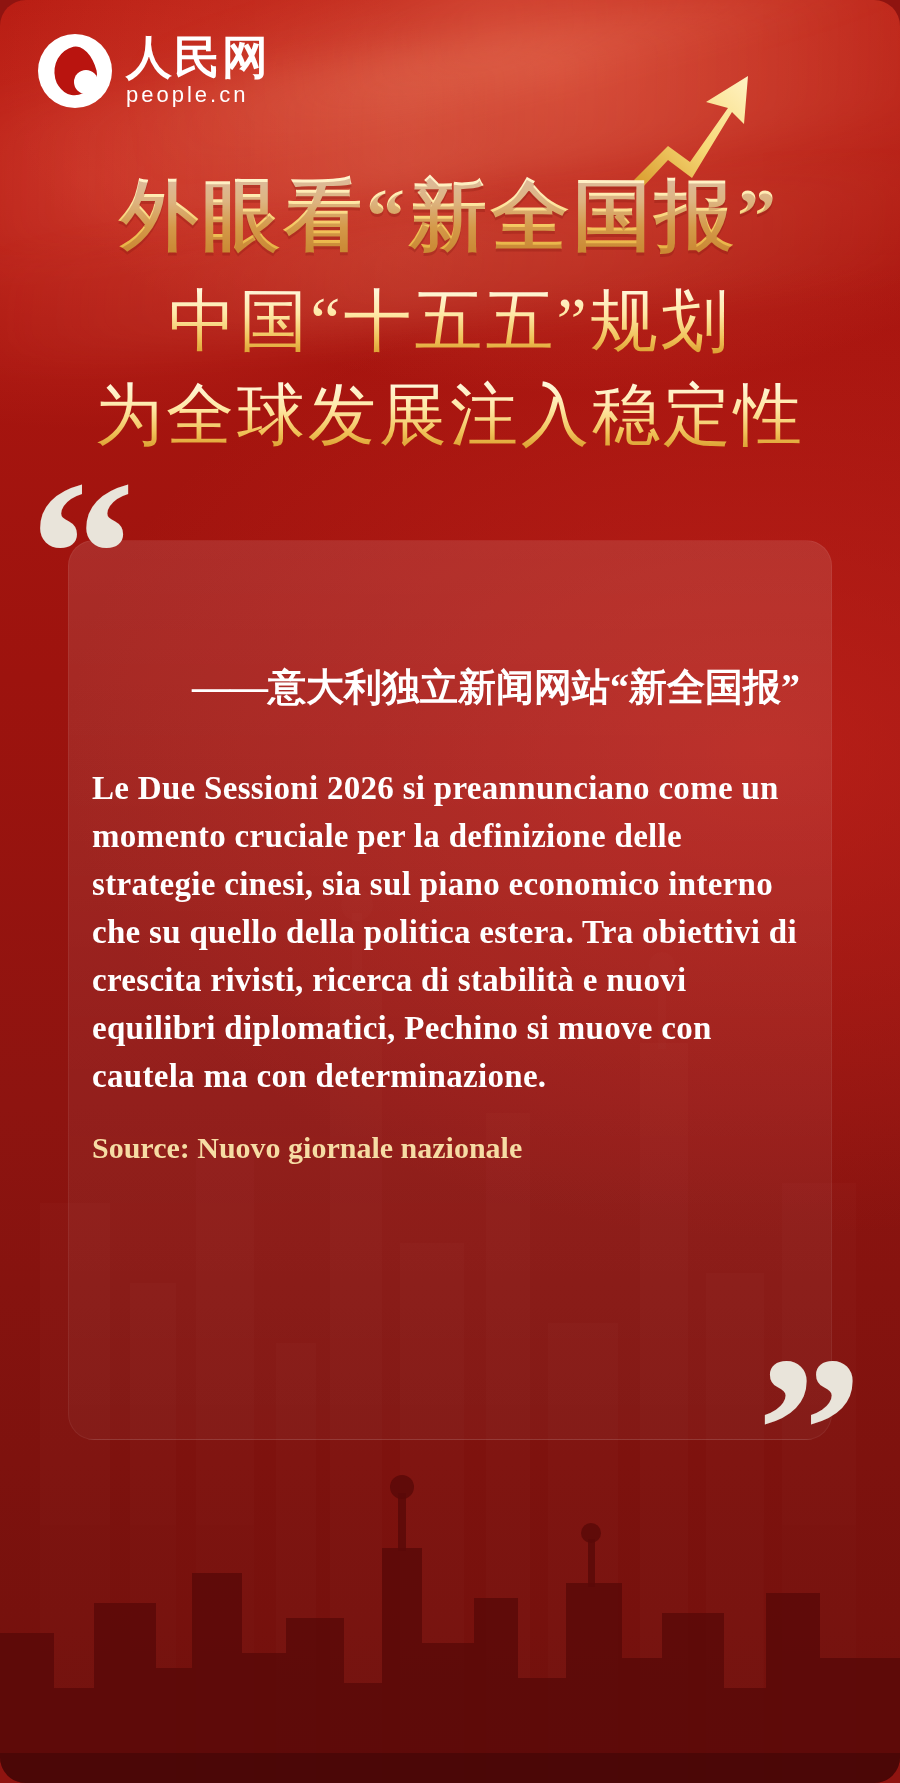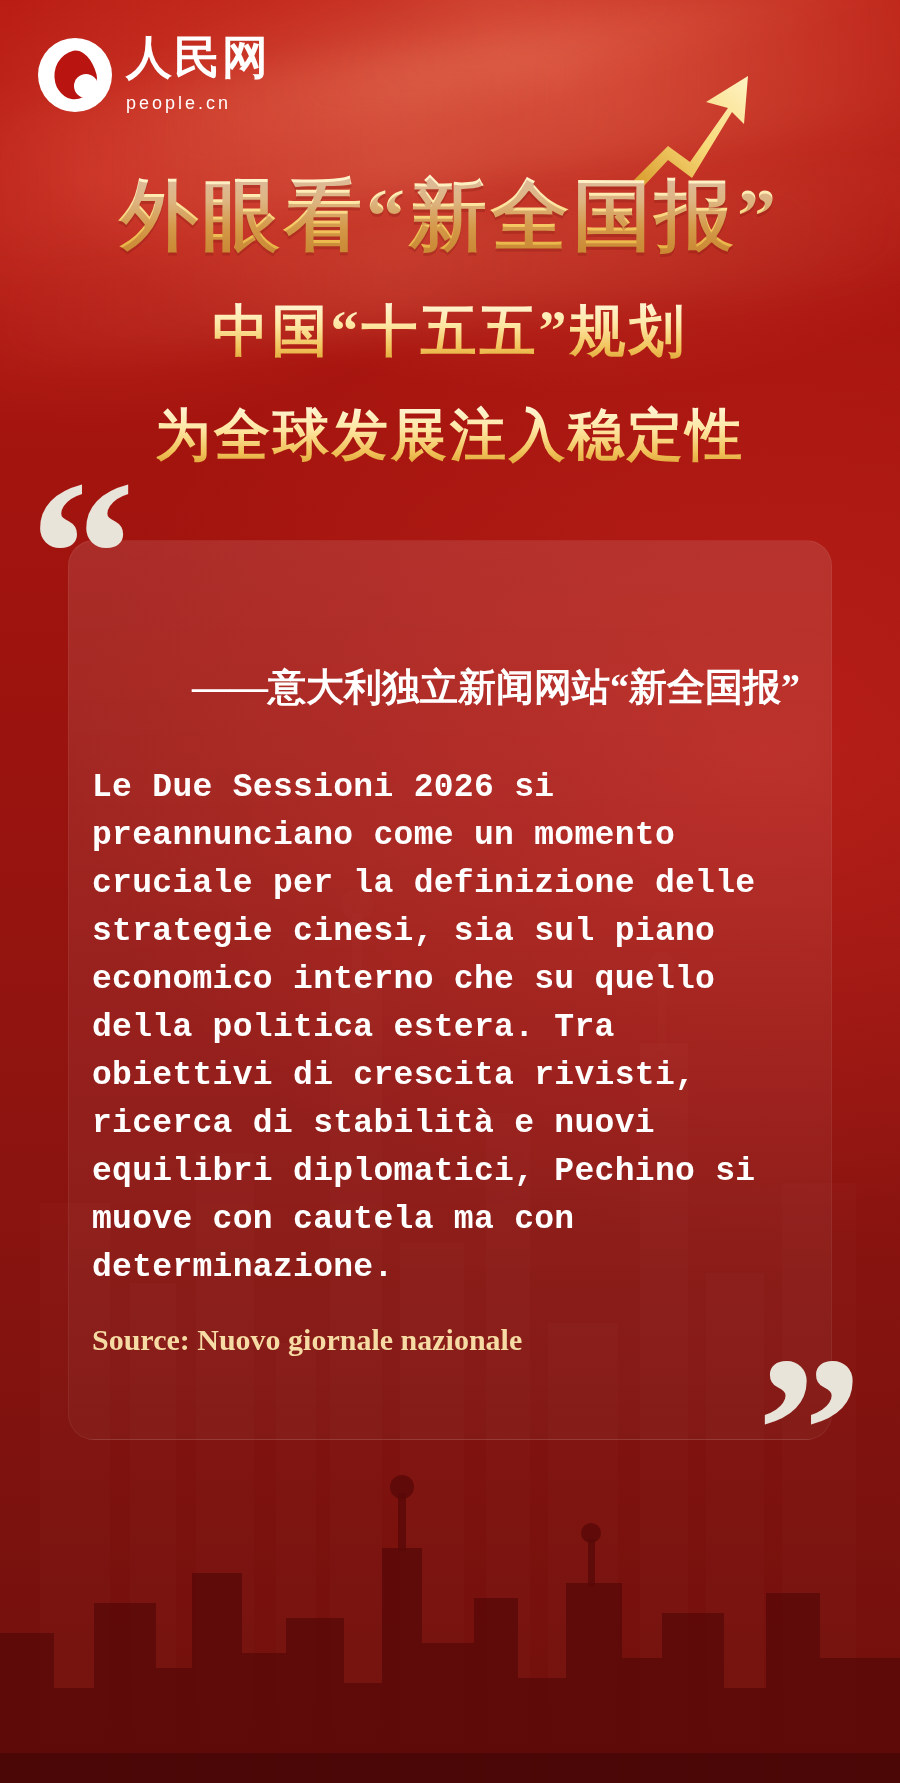--- a/index.html
+++ b/index.html
@@ -14,20 +14,21 @@
   .poster {
     position: relative;
     width: 900px;
     height: 1783px;
     overflow: hidden;
     background:
       radial-gradient(ellipse 900px 520px at 62% 4%, rgba(255,120,90,0.40) 0%, rgba(190,30,25,0.0) 62%),
       radial-gradient(ellipse 700px 420px at 10% 10%, rgba(255,90,70,0.30) 0%, rgba(170,20,18,0.0) 60%),
       radial-gradient(ellipse 1000px 700px at 85% 42%, rgba(205,40,32,0.55) 0%, rgba(140,16,14,0.0) 70%),
       linear-gradient(180deg, #b3180f 0%, #a8150f 18%, #9d130e 38%, #8e1410 62%, #7e120e 82%, #6f100c 100%);
+    border-radius: 26px;
   }
 
   
   .streak {
     position: absolute;
     pointer-events: none;
     background: linear-gradient(100deg, rgba(255,160,120,0.0) 0%, rgba(255,170,130,0.22) 45%, rgba(255,160,120,0.0) 100%);
     filter: blur(18px);
   }
   .streak.s1 { left: -60px; top: 40px;  width: 1020px; height: 150px; transform: rotate(-9deg); }
@@ -90,25 +91,25 @@
   .logo-cn {
     font-family: "Liberation Serif", serif;
     font-weight: 700;
     font-size: 46px;
     line-height: 48px;
     color: #ffffff;
     letter-spacing: 2px;
   }
   .logo-en {
     font-family: "Liberation Sans", sans-serif;
-    font-size: 18px;
+    font-size: 22px;
     line-height: 26px;
     color: #ffffff;
     letter-spacing: 3px;
-    margin-top: 8px;
+    margin-top: 0;
   }
 
   
   .headline-wrap {
     position: absolute;
     left: 0; right: 0; top: 170px;
     text-align: center;
     z-index: 5;
   }
   .headline-main {
@@ -120,24 +121,24 @@
     background: linear-gradient(180deg, #fff6d8 0%, #ffe9a8 34%, #f3c65e 62%, #e0a635 100%);
     -webkit-background-clip: text;
     background-clip: text;
     color: transparent;
     -webkit-text-fill-color: transparent;
     text-shadow: 0 3px 0 rgba(120,20,10,0.25);
     display: inline-block;
     padding: 0 10px;
   }
   .headline-sub {
-    margin-top: 34px;
-    font-family: "Liberation Serif", serif;
-    font-weight: 700;
-    font-size: 56px;
+    margin-top: 24px;
+    font-family: "Liberation Serif", serif;
+    font-weight: 400;
+    font-size: 68px;
     line-height: 70px;
     letter-spacing: 3px;
     background: linear-gradient(180deg, #fff8e2 0%, #ffe8a6 40%, #f0c158 75%, #d99b2c 100%);
     -webkit-background-clip: text;
     background-clip: text;
     color: transparent;
     -webkit-text-fill-color: transparent;
     display: block;
   }
 
@@ -198,21 +199,21 @@
     padding-right: 8px;
     font-family: "Liberation Serif", serif;
     font-weight: 700;
     font-size: 38px;
     line-height: 42px;
     color: #ffffff;
   }
 
   .it-quote {
     margin-top: 56px;
-    font-family: Liberation Mono, monospace;
+    font-family: Liberation Serif, serif;
     font-weight: 700;
     font-size: 33px;
     line-height: 48px;
     color: #ffffff;
     letter-spacing: 0.3px;
   }
   .it-source {
     margin-top: 28px;
     padding-right: 4px;
     font-family: "Liberation Serif", serif;

